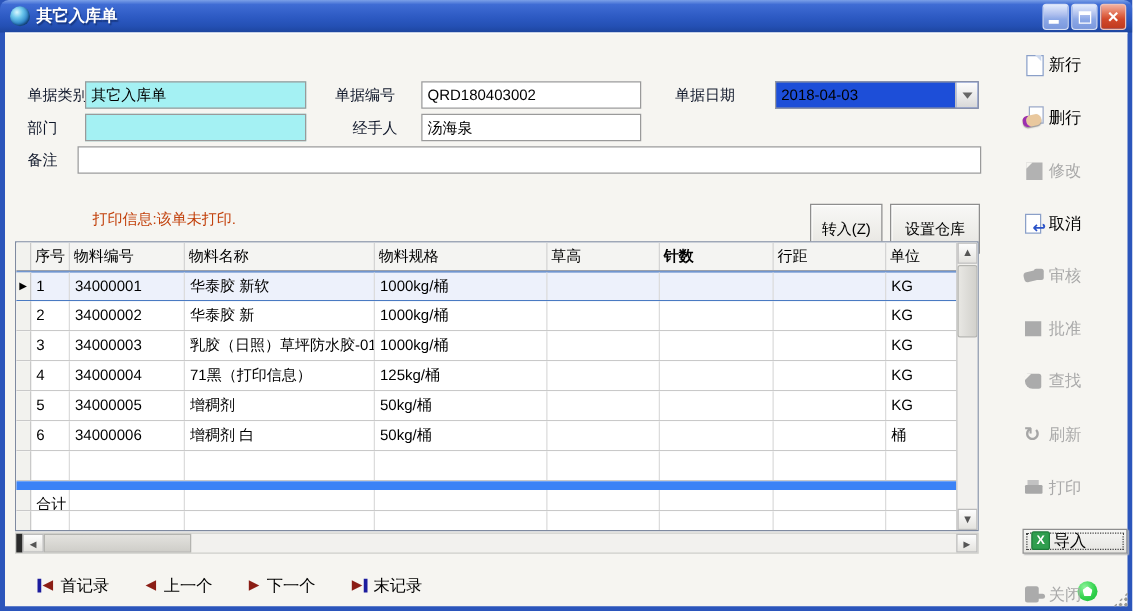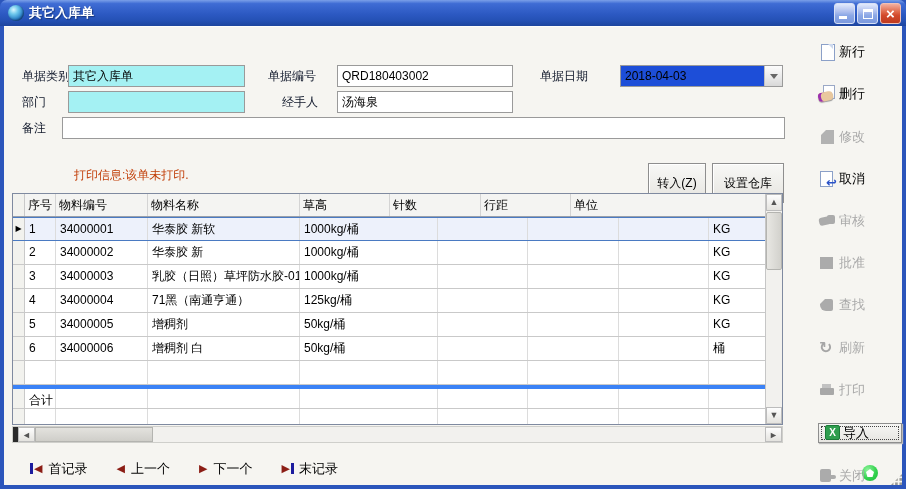--- a/index.html
+++ b/index.html
@@ -51,22 +51,22 @@
   .gridmain { flex:1 1 auto; display:flex; flex-direction:column; width:753px; }
   .grid-header { display:flex; height:23px; background:#f4f4f2; border-bottom:1px solid #9aa0aa; flex:none; }
   .hcell { font-size:12px; line-height:22px; padding:0 3px; border-right:1px solid #d4d4d4; overflow:hidden; white-space:nowrap; }
   .grow { display:flex; height:24px; flex:none; background:#fff; border-bottom:1px solid #c9c9c9; }
   .grow.sel { background:#edf1fb; border-top:1px solid #4a7ac2; border-bottom:1px solid #4a7ac2; height:24px; }
   .grow.clip { height:15px; border-bottom:none; }
   .cell { font-size:12px; line-height:23px; padding:0 4px; border-right:1px solid #dcdcdc; overflow:hidden; white-space:nowrap; }
   .ind { width:12px; flex:none; padding:0; font-size:8px; line-height:22px; color:#000; text-align:center;
     background:#f2f2ee; border-right:1px solid #c9c9c9; }
   .c0{width:31px;flex:none;} .c1{width:92px;flex:none;} .c2{width:152px;flex:none;} .c3{width:138px;flex:none;}
-  .c4{width:90px;flex:none;} .c5{width:91px;flex:none;} .c6{width:90px;flex:none;} .c7{width:57px;flex:none;border-right:none;}
-  .grow.totalrow { border-top:4px solid #3b82f6; }
+  .c4{width:90px;flex:none;} .c5{width:91px;flex:none;font-weight:bold;} .c6{width:90px;flex:none;} .c7{width:57px;flex:none;border-right:none;}
+  .grow.totalrow { border-top:7px solid #3b82f6; }
 
   
   .vscroll { position:absolute; right:0; top:0; bottom:0; width:17px; background:#f2f1ee; border-left:1px solid #c6c6c6;
     display:flex; flex-direction:column; }
   .varrow { height:17px; flex:none; background:linear-gradient(180deg,#fdfdfd,#e4e3df); border:1px solid #bcbcbc;
     font-size:9px; color:#555; text-align:center; line-height:15px; }
   .vthumb { height:58px; flex:none; margin-top:1px; background:linear-gradient(90deg,#e8e7e3,#d2d1cc); border:1px solid #b4b4b0; border-radius:2px; }
   .vspacer { flex:1 1 auto; }
 
   
@@ -193,20 +193,21 @@
     <button class="pushbtn" style="left:644px;top:136px;width:58px;">转入(Z)</button>
     <button class="pushbtn" style="left:708px;top:136px;width:72px;">设置仓库</button>
 
     <div class="grid">
       <div class="gridmain">
         <div class="grid-header">
           <div class="hcell ind"></div>
         <div class="hcell c0">序号</div>
             <div class="hcell c1">物料编号</div>
             <div class="hcell c2">物料名称</div>
+            <div class="hcell c3">物料规格</div>
             <div class="hcell c4">草高</div>
             <div class="hcell c5">针数</div>
             <div class="hcell c6">行距</div>
             <div class="hcell c7">单位</div>
           </div>
         <div>
             <div class="grow sel">
               <div class="cell ind">▶</div>
               <div class="cell c0">1</div>
               <div class="cell c1">34000001</div>
@@ -236,21 +237,21 @@
               <div class="cell c3">1000kg/桶</div>
               <div class="cell c4"></div>
               <div class="cell c5"></div>
               <div class="cell c6"></div>
               <div class="cell c7">KG</div>
             </div>
             <div class="grow">
               <div class="cell ind"></div>
               <div class="cell c0">4</div>
               <div class="cell c1">34000004</div>
-              <div class="cell c2">71黑（南通亨通）</div>
+              <div class="cell c2">71黑（打印信息）</div>
               <div class="cell c3">125kg/桶</div>
               <div class="cell c4"></div>
               <div class="cell c5"></div>
               <div class="cell c6"></div>
               <div class="cell c7">KG</div>
             </div>
             <div class="grow">
               <div class="cell ind"></div>
               <div class="cell c0">5</div>
               <div class="cell c1">34000005</div>

